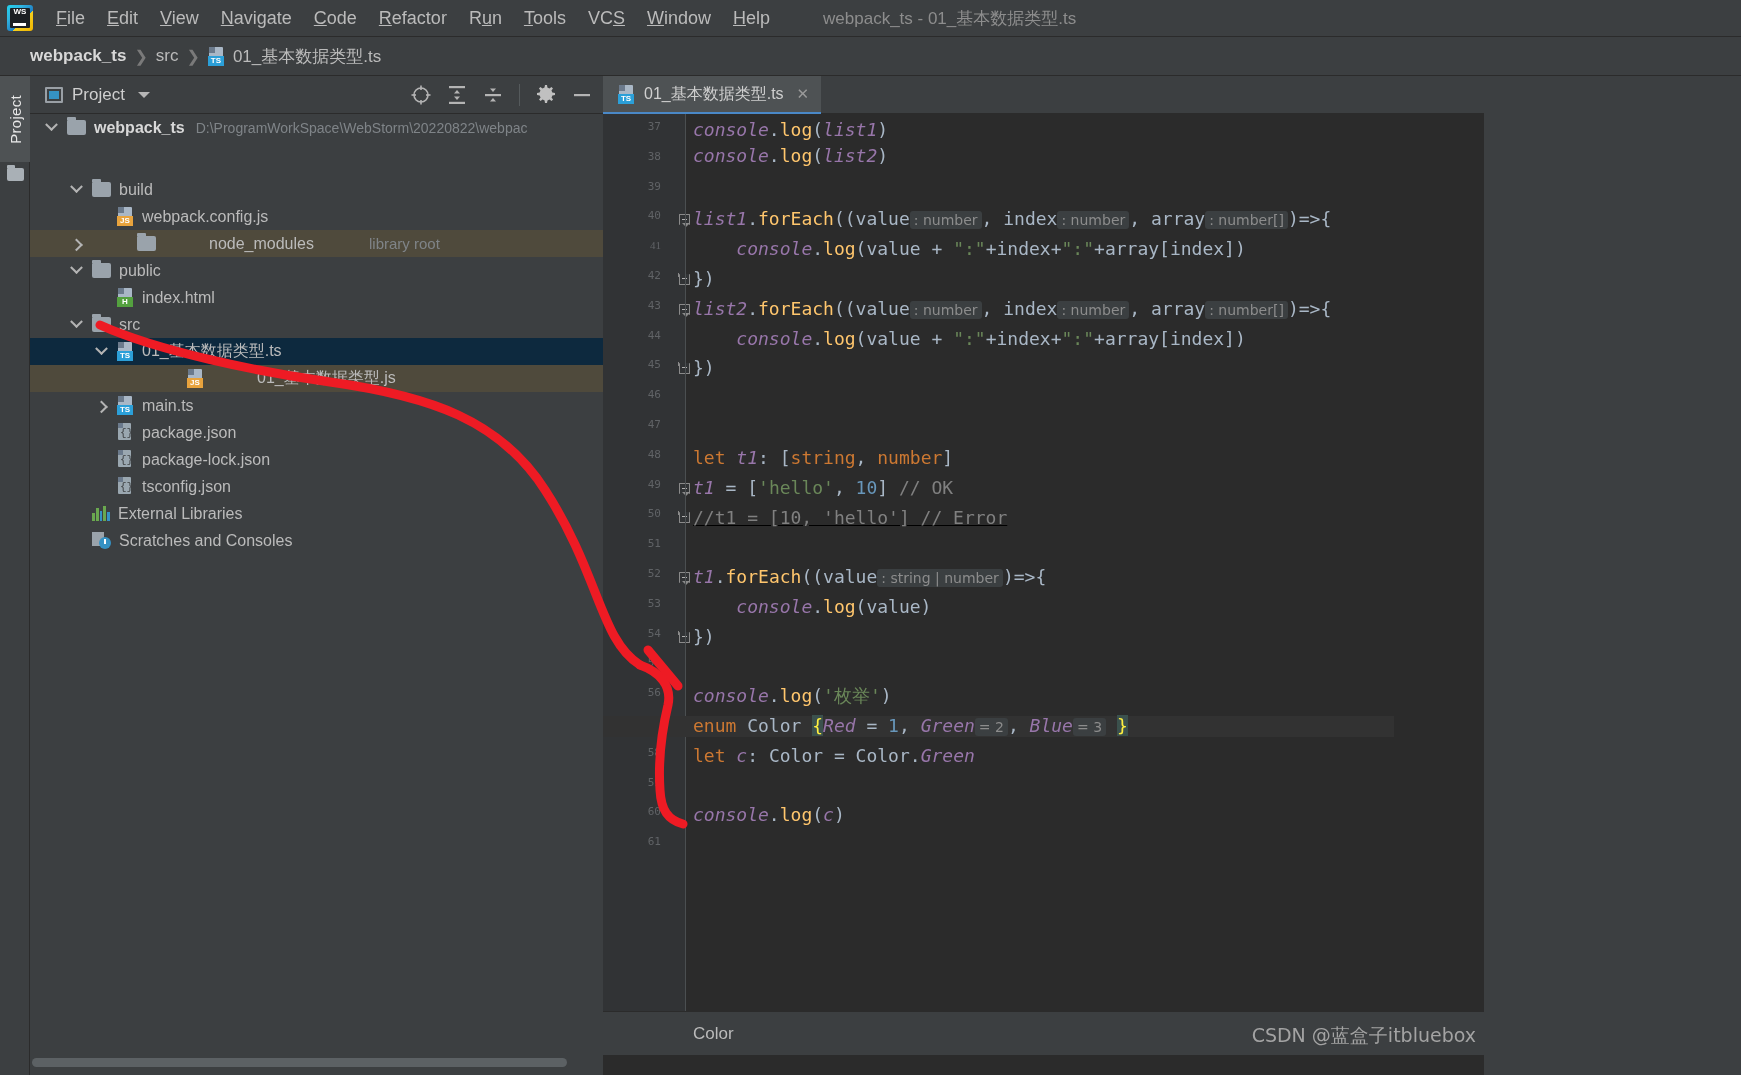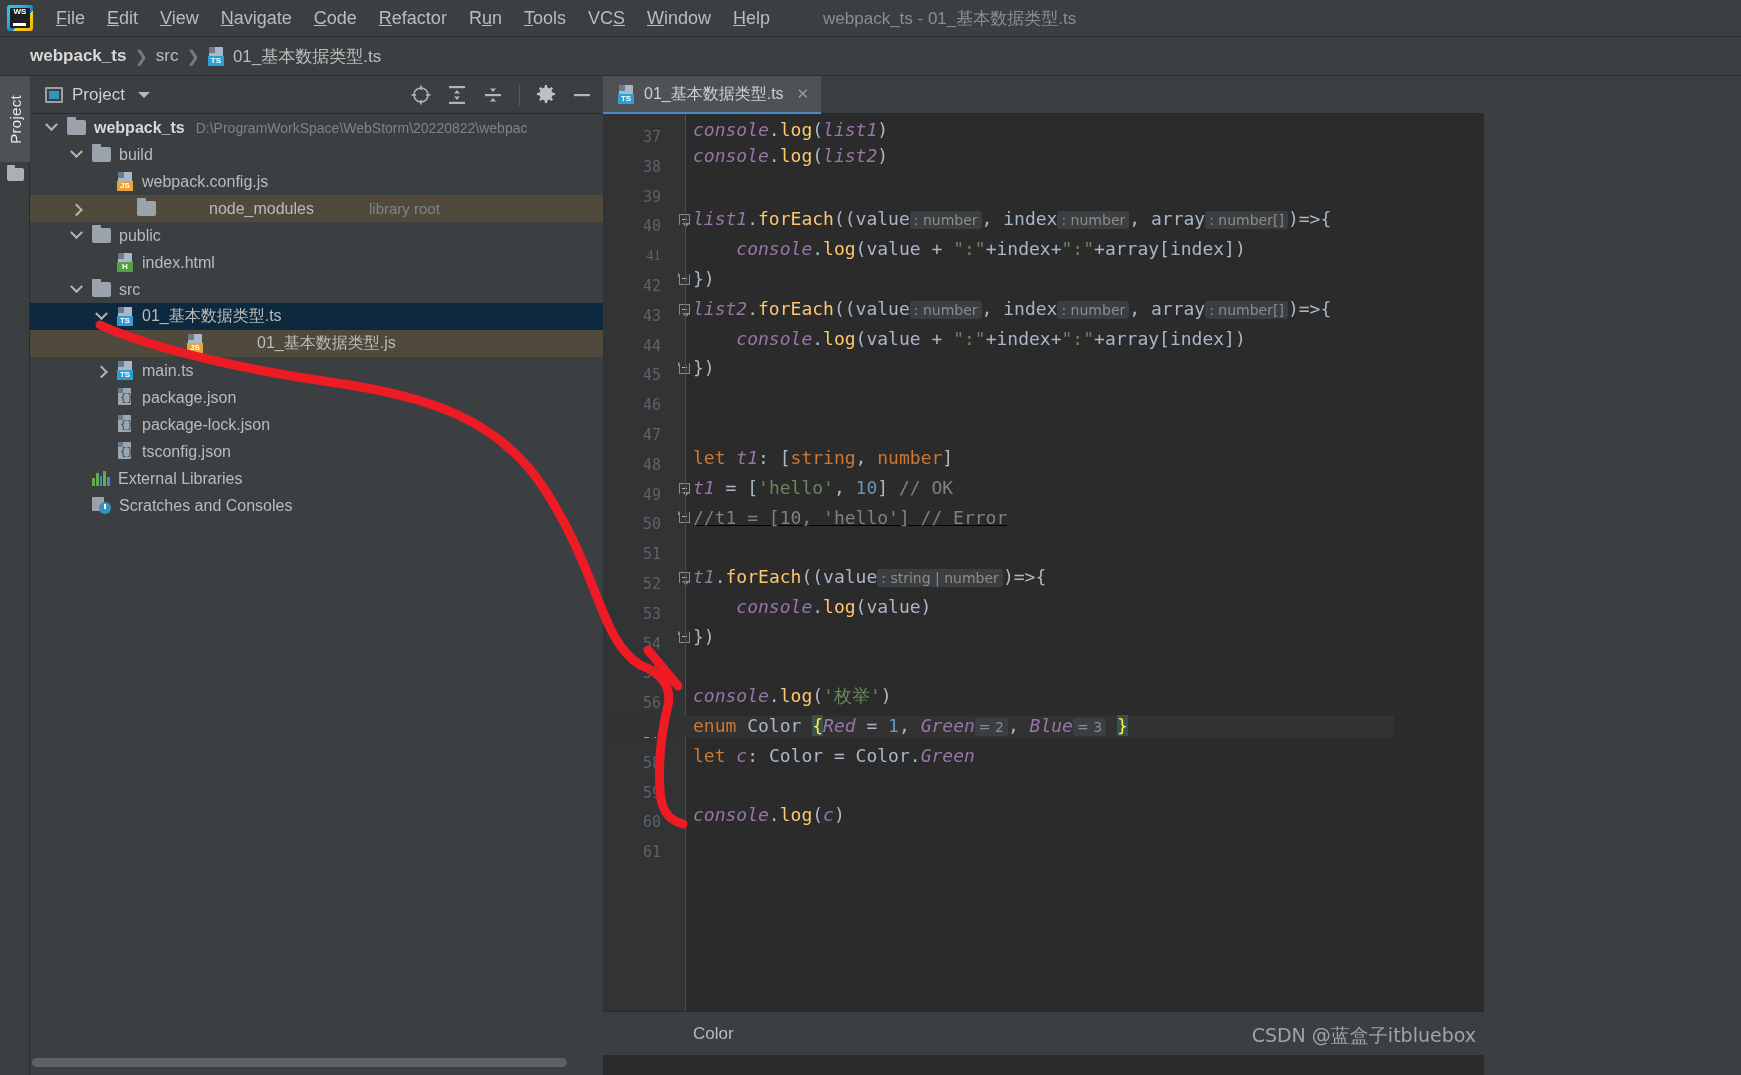--- a/index.html
+++ b/index.html
@@ -192,23 +192,22 @@
   .etab .label { color: #cfcfcf; font-size: 16px; white-space: nowrap; }
   .etab .close { color: #9a9a9a; font-size: 15px; margin-left: 4px; }
 
   .codearea { position: absolute; left: 0; top: 38px; right: 0; bottom: 64px; background: #2b2b2b; }
   .gutter {
     position: absolute; left: 0; top: 0; width: 82px; height: 100%;
     background: #313335;
   }
   .gutter .ln {
     position: absolute; right: 24px; width: 60px; text-align: right;
-    color: #606366; font-size: 15px;
+    color: #606366; font-size: 11px;
     font-family: "DejaVu Sans Mono", monospace;
-    margin-top: 8px;
   }
   .gutter .ln.cur { color: #a4a3a3; }
   .fold {
     position: absolute; left: 74px; width: 15px; height: 15px;
     display:flex; align-items:center; justify-content:center;
   }
   .fold-box {
     width: 11px; height: 11px; border: 1px solid #8a8a8a; background: #313335;
     position: relative; border-radius: 1px;
   }
@@ -365,21 +364,21 @@
 
     <div class="tree" id="tree">
         <div class="trow" style="padding-left: 12px;">
           <span class="arrow" style="margin-right: 7px;">
             <span class="chev down"></span>
           </span>
           <span class="folder"></span>
           <span class="tlabel bold">webpack_ts</span>
           <span class="tpath">D:\ProgramWorkSpace\WebStorm\20220822\webpac</span>
         </div>
-        <div class="trow" style="padding-left: 37px;">
+        <div class="trow" style="padding-left: 37px; margin-top: 35px;">
           <span class="arrow" style="margin-right: 7px;">
             <span class="chev down"></span>
           </span>
           <span class="folder"></span>
           <span class="tlabel">build</span>
         </div>
         <div class="trow" style="padding-left: 62px;">
           <span class="arrow" style="margin-right: 7px;"></span>
           <span class="ficon" style="margin-right: 8px;">
             <span class="page"></span>

